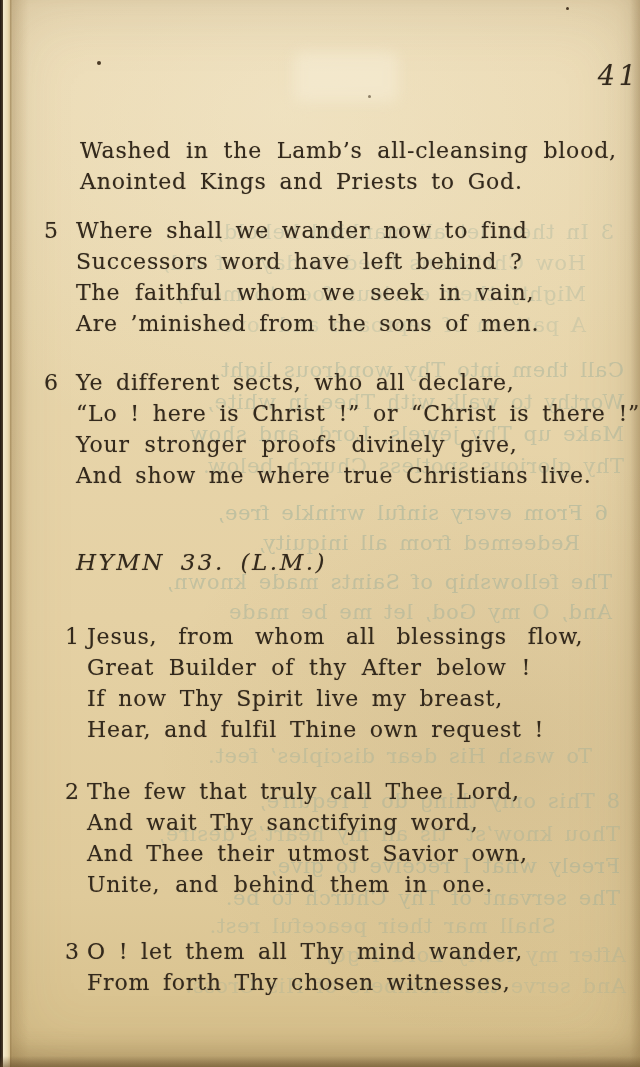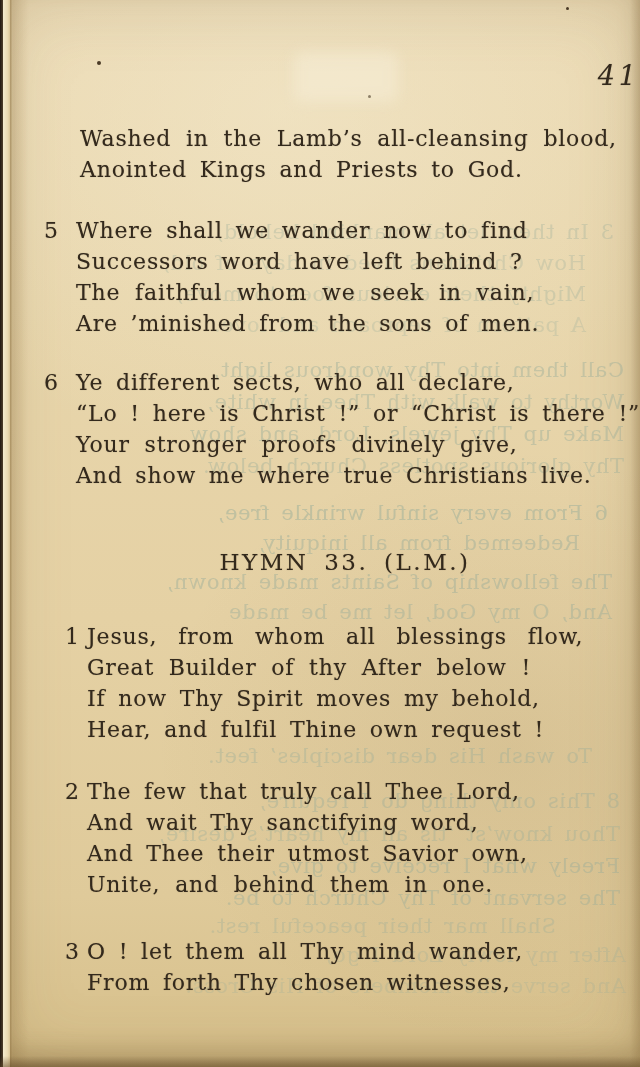--- a/index.html
+++ b/index.html
@@ -47,24 +47,24 @@
   .ws-wide{word-spacing:13px;}
   .ws-med{word-spacing:7px;}
   .page-number{position:absolute;top:62px;left:22px;width:618px;text-align:right;
     font-size:27px;line-height:1;letter-spacing:4px;
     text-shadow:0 0 1px rgba(51,41,28,0.35);font-style:italic;}
   .stanza{position:absolute;}
   .stanza .num{position:absolute;top:0;font-size:22px;line-height:31px;
     text-shadow:0 0 1px rgba(51,41,28,0.35);}
   .g1{left:76px;}  .g1 .num{left:-32px;}
   .g2{left:87px;}  .g2 .num{left:-22px;}
-  .continuation{left:80px;}
-  .hymn-heading{position:absolute;top:547px;left:76px;width:538px;text-align:center;
+  .continuation{left:80px;margin-top:12px;}
+  .hymn-heading{position:absolute;top:547px;left:76px;width:538px;
     font-size:23px;line-height:30px;letter-spacing:2.5px;word-spacing:6px;
-    text-shadow:0 0 1px rgba(51,41,28,0.35);}
+    text-shadow:0 0 1px rgba(51,41,28,0.35);font-style:italic;}
 </style>
 </head>
 <body>
 
 <div class="scan">
 
   <div class="patch-light"></div>
   <div class="speck" style="left:97px;top:61px;width:4px;height:4px;"></div>
   <div class="speck" style="left:566px;top:7px;width:3px;height:3px;"></div>
   <div class="speck" style="left:368px;top:95px;width:3px;height:3px;opacity:.6;"></div>
@@ -116,21 +116,21 @@
       <div class="line ws-med">Your stronger proofs divinely give,</div>
       <div class="line">And show me where true Christians live.</div>
     </div>
 
     <div class="hymn-heading">HYMN 33. (L.M.)</div>
 
     <div class="stanza g2" style="top:621px;">
       <span class="num">1</span>
       <div class="line ws-wide">Jesus, from whom all blessings flow,</div>
       <div class="line ws-med">Great Builder of thy After below !</div>
-      <div class="line">If now Thy Spirit moves my behold,</div>
+      <div class="line">If now Thy Spirit live my breast,</div>
       <div class="line">Hear, and fulfil Thine own request !</div>
     </div>
 
     <div class="stanza g2" style="top:776px;">
       <span class="num">2</span>
       <div class="line">The few that truly call Thee Lord,</div>
       <div class="line">And wait Thy sanctifying word,</div>
       <div class="line">And Thee their utmost Savior own,</div>
       <div class="line ws-med">Unite, and behind them in one.</div>
     </div>

